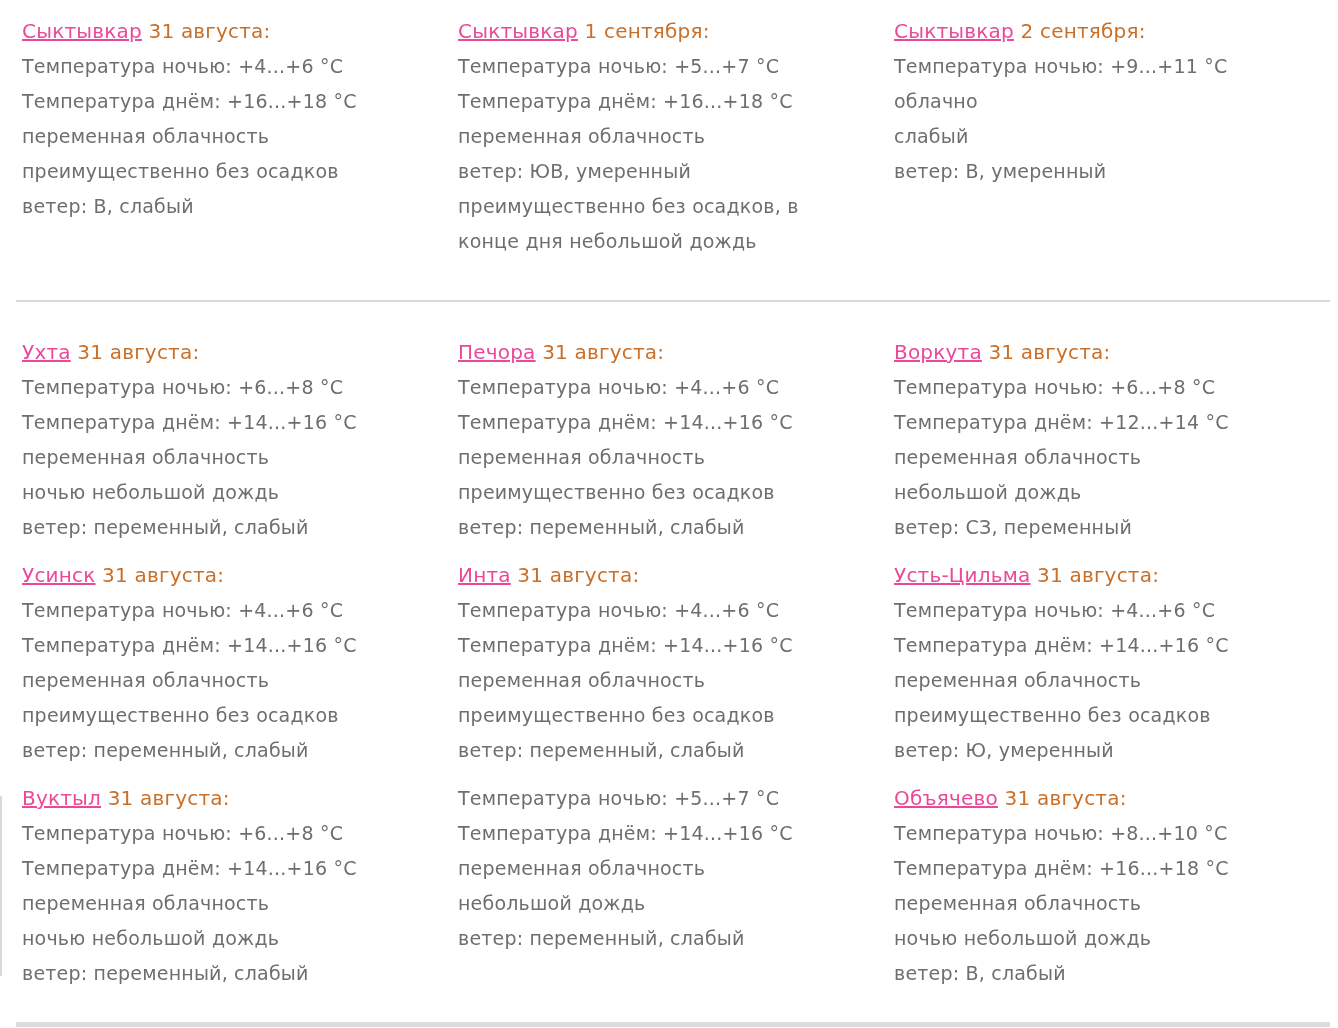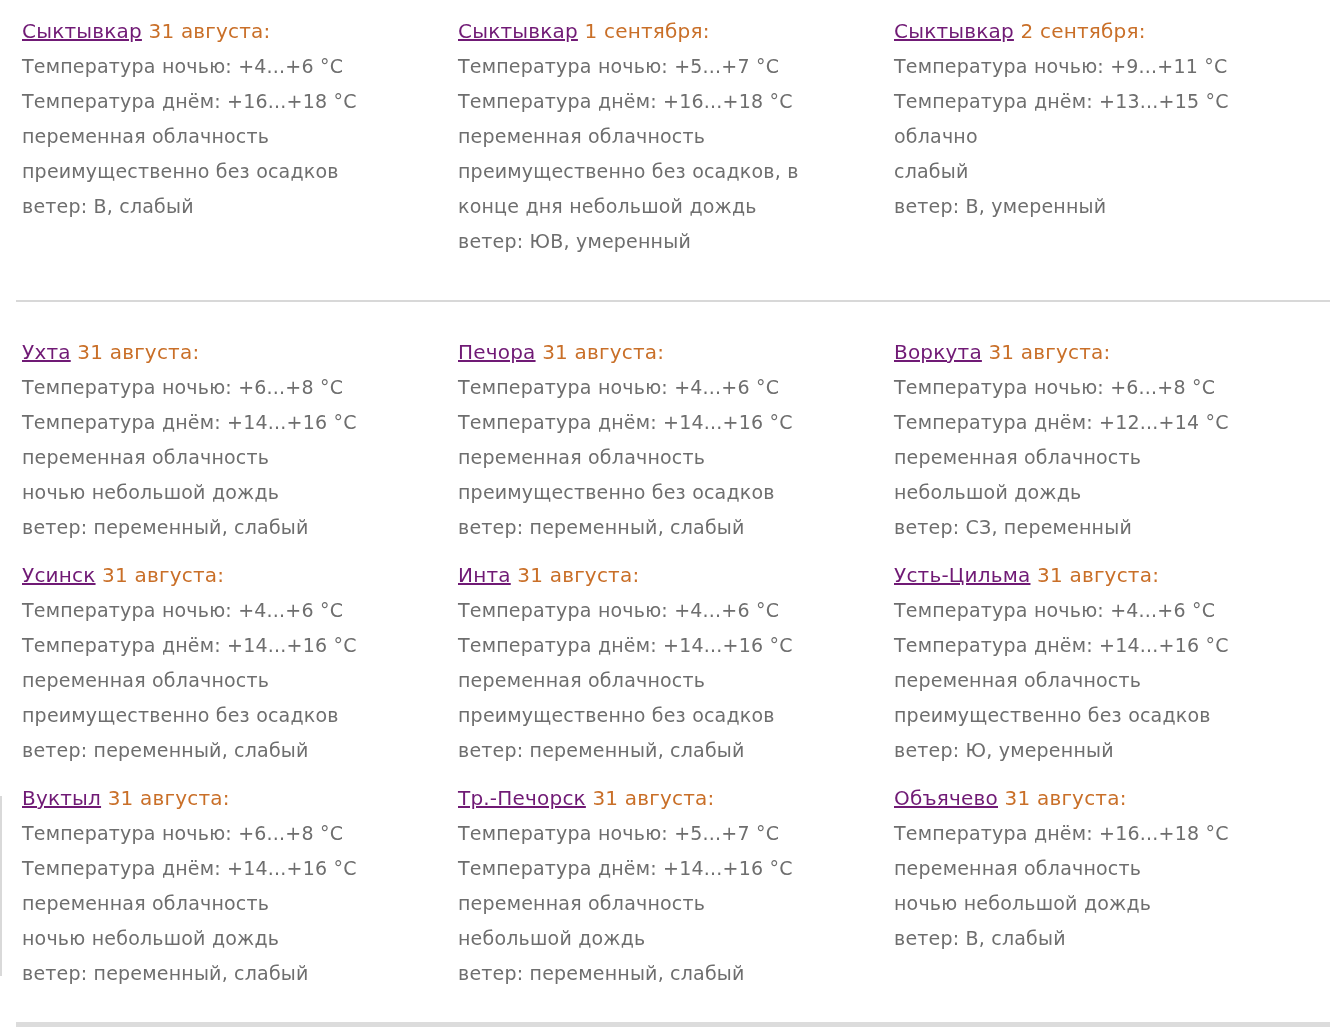--- a/index.html
+++ b/index.html
@@ -36,21 +36,21 @@
     line-height: 35px;
     font-weight: normal;
     white-space: nowrap;
   }
   .block p {
     margin: 0;
     font-size: 19px;
     line-height: 35px;
   }
   .city {
-    color: #701a75;
+    color: #ec4899;
     text-decoration: underline;
     cursor: pointer;
   }
   .date {
     color: #c96f28;
   }
   hr.section-divider {
     border: none;
     border-top: 2px solid #d8d8d8;
     margin: 41px 0 33px -6px;
@@ -83,28 +83,27 @@
       <p>переменная облачность</p>
       <p>преимущественно без осадков</p>
       <p>ветер: В, слабый</p>
     </article>
 
     <article class="block">
       <h3><a class="city">Сыктывкар</a> <span class="date">1 сентября:</span></h3>
       <p>Температура ночью: +5...+7 °C</p>
       <p>Температура днём: +16...+18 °C</p>
       <p>переменная облачность</p>
+      <p>ветер: ЮВ, умеренный</p>
       <p>преимущественно без осадков, в конце дня небольшой дождь</p>
-      <p>ветер: ЮВ, умеренный</p>
     </article>
 
     <article class="block">
       <h3><a class="city">Сыктывкар</a> <span class="date">2 сентября:</span></h3>
       <p>Температура ночью: +9...+11 °C</p>
-      <p>Температура днём: +13...+15 °C</p>
       <p>облачно</p>
       <p>слабый</p>
       <p>ветер: В, умеренный</p>
     </article>
 
   </section>
 
   <hr class="section-divider">
 
   <section class="grid">
@@ -166,30 +165,30 @@
     <article class="block">
       <h3><a class="city">Вуктыл</a> <span class="date">31 августа:</span></h3>
       <p>Температура ночью: +6...+8 °C</p>
       <p>Температура днём: +14...+16 °C</p>
       <p>переменная облачность</p>
       <p>ночью небольшой дождь</p>
       <p>ветер: переменный, слабый</p>
     </article>
 
     <article class="block">
-      <h3><a class="city">Тр.-Печорск</a> <span class="date">31 августа:</span></h3>
       <p>Температура ночью: +5...+7 °C</p>
       <p>Температура днём: +14...+16 °C</p>
       <p>переменная облачность</p>
       <p>небольшой дождь</p>
       <p>ветер: переменный, слабый</p>
     </article>
 
     <article class="block">
       <h3><a class="city">Объячево</a> <span class="date">31 августа:</span></h3>
+      <p>Температура ночью: +8...+10 °C</p>
       <p>Температура днём: +16...+18 °C</p>
       <p>переменная облачность</p>
       <p>ночью небольшой дождь</p>
       <p>ветер: В, слабый</p>
     </article>
 
   </section>
 
   <div class="bottom-divider"></div>
   <div class="left-edge-artifact"></div>

